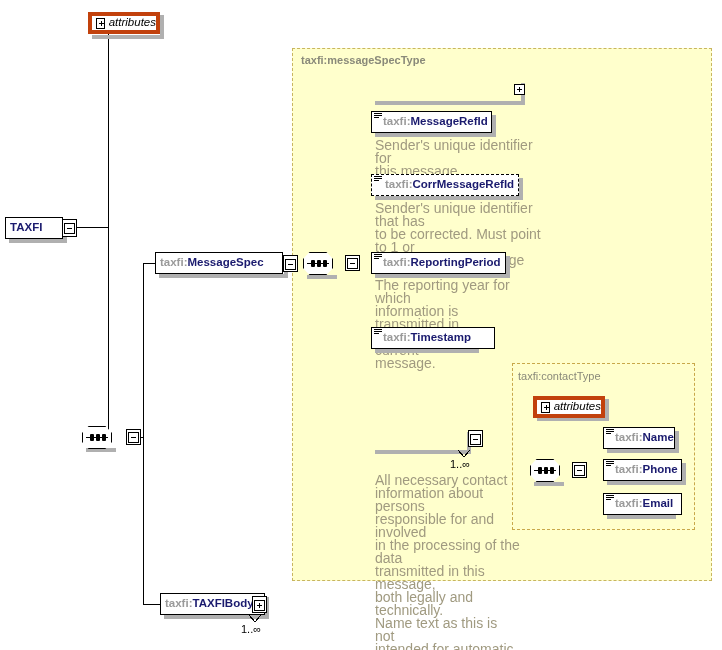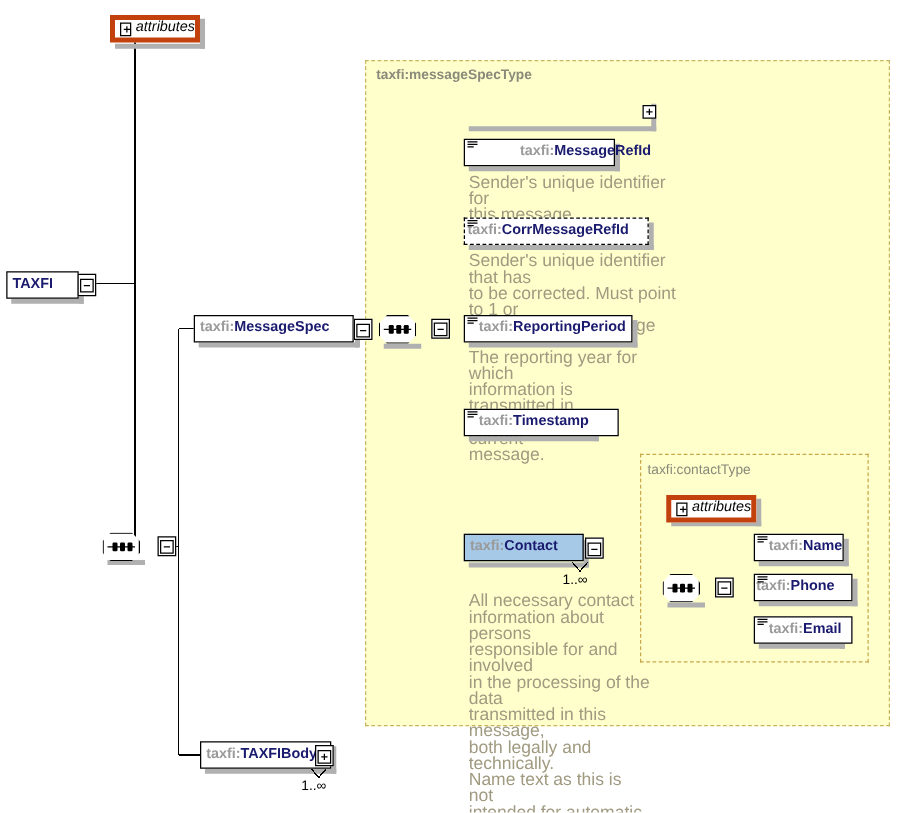--- a/index.html
+++ b/index.html
@@ -303,36 +303,36 @@
   <div class="toggle plus" style="left:514px; top:84px;"></div>
 
   <div class="node-shadow" style="left:375px; top:133px; width:121px; height:4px;"></div>
   <div class="node-shadow" style="left:492px; top:115px; width:4px; height:22px;"></div>
   <div class="node" style="left:371px; top:111px; width:121px;">
     <span class="eq-glyph">
       <i></i>
         <i></i>
         <i></i>
     </span>
-    <span class="node-label" style="padding-left:11px;margin-left:33px;">
+    <span class="node-label" style="padding-left:11px;">
       <span class="ns">taxfi:</span><span>MessageRefId</span>
     </span>
   </div>
   <div class="doc" style="left:375px; top:139px; width:170px;">Sender's unique identifier for
 this message</div>
 
   <div class="node-shadow" style="left:375px; top:196px; width:148px; height:4px;"></div>
   <div class="node-shadow" style="left:519px; top:178px; width:4px; height:22px;"></div>
   <div class="node optional" style="left:371px; top:174px; width:148px;">
     <span class="eq-glyph">
       <i></i>
         <i></i>
         <i></i>
     </span>
-    <span class="node-label" style="padding-left:2px;">
+    <span class="node-label" style="padding-left:13px;">
       <span class="ns">taxfi:</span><span>CorrMessageRefId</span>
     </span>
   </div>
   <div class="doc" style="left:375px; top:202px; width:178px;">Sender's unique identifier that has
 to be corrected. Must point to 1 or
 more previous message</div>
 
   <div class="node-shadow" style="left:375px; top:274px; width:135px; height:4px;"></div>
   <div class="node-shadow" style="left:506px; top:256px; width:4px; height:22px;"></div>
   <div class="node" style="left:371px; top:252px; width:135px;">
@@ -358,25 +358,20 @@
         <i></i>
         <i></i>
     </span>
     <span class="node-label" style="padding-left:11px;">
       <span class="ns">taxfi:</span><span>Timestamp</span>
     </span>
   </div>
 
   <div class="node-shadow" style="left:375px; top:450px; width:96px; height:4px;"></div>
   <div class="node-shadow" style="left:467px; top:432px; width:4px; height:22px;"></div>
-  <div class="node selected" style="left:371px; top:427px; width:96px;">
-    <span class="node-label">
-      <span class="ns">taxfi:</span><span>Contact</span>
-    </span>
-  </div>
   <div class="notch" style="left:468px; top:430px; height:17px;">
     <div class="toggle" style="left:1px; top:3px;"></div>
   </div>
   <svg class="lines">
     <path d="M458 450 L464 457 L470 450"></path>
   </svg>
   <div class="occurs" style="left:450px; top:458px;">1..∞</div>
   <div class="doc" style="left:375px; top:474px; width:145px;">All necessary contact
 information about persons
 responsible for and involved
@@ -422,21 +417,21 @@
   </div>
 
   <div class="node-shadow" style="left:607px; top:481px; width:79px; height:4px;"></div>
   <div class="node-shadow" style="left:682px; top:463px; width:4px; height:22px;"></div>
   <div class="node" style="left:603px; top:459px; width:79px;">
     <span class="eq-glyph">
       <i></i>
         <i></i>
         <i></i>
     </span>
-    <span class="node-label" style="padding-left:1px;">
+    <span class="node-label" style="padding-left:11px;">
       <span class="ns">taxfi:</span><span>Phone</span>
     </span>
   </div>
 
   <div class="node-shadow" style="left:607px; top:515px; width:69px; height:4px;"></div>
   <div class="node-shadow" style="left:672px; top:497px; width:4px; height:22px;"></div>
   <div class="node" style="left:603px; top:493px; width:79px;">
     <span class="eq-glyph">
       <i></i>
         <i></i>

